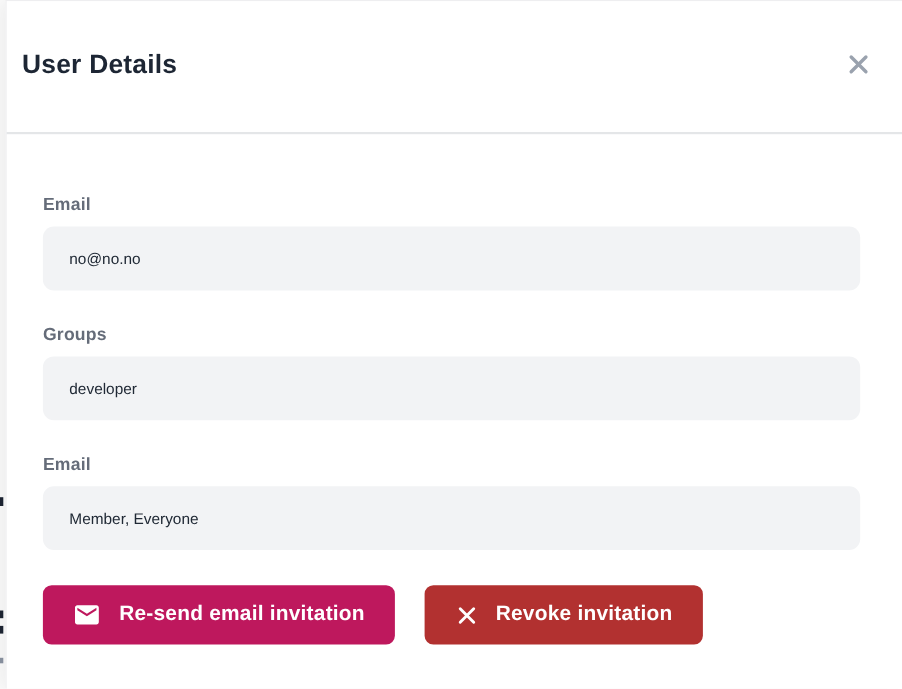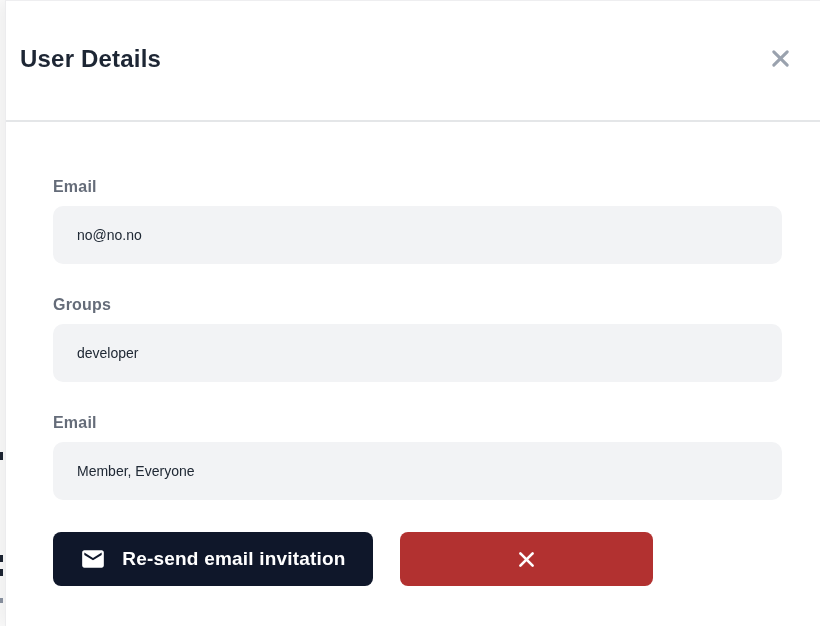--- a/index.html
+++ b/index.html
@@ -61,21 +61,21 @@
     height: 28px;
     display: flex;
     align-items: center;
     justify-content: center;
     cursor: pointer;
     background: none;
     border: none;
   }
 
   .modal-body {
-    padding: 56px 38px 0 47px;
+    padding: 56px 38px 0 33px;
   }
 
   .field-group { margin-bottom: 32px; }
   .field-label {
     display: block;
     font-size: 16px;
     font-weight: 700;
     color: #656c79;
     margin-bottom: 10px;
     letter-spacing: 0.2px;
@@ -104,21 +104,21 @@
     align-items: center;
     justify-content: center;
     gap: 16px;
     color: #ffffff;
     font-family: "Liberation Sans", sans-serif;
     font-size: 19px;
     font-weight: 600;
     cursor: pointer;
     letter-spacing: 0.2px;
   }
-  .btn-resend { width: 320px; background: #0f172a; }
+  .btn-resend { width: 320px; background: #be185d; }
   .btn-revoke { width: 253px; background: #b23130; }
   .btn-icon { display: flex; align-items: center; }
 </style>
 </head>
 <body>
 
 <div class="page-behind">
   <div class="edge-fragment f1"></div>
   <div class="edge-fragment f2"></div>
   <div class="edge-fragment f3"></div>
@@ -167,17 +167,18 @@
         <span>Re-send email invitation</span>
       </button>
 
       <button class="action-btn btn-revoke">
         <span class="btn-icon">
           <svg width="21" height="21" viewBox="0 0 24 24" fill="none" stroke="#ffffff" stroke-width="3" stroke-linecap="round">
             <line x1="5" y1="5" x2="19" y2="19"></line>
             <line x1="19" y1="5" x2="5" y2="19"></line>
           </svg>
         </span>
+        <span>Revoke invitation</span>
       </button>
 
     </div>
   </div>
 </div>
 
 </body></html>

